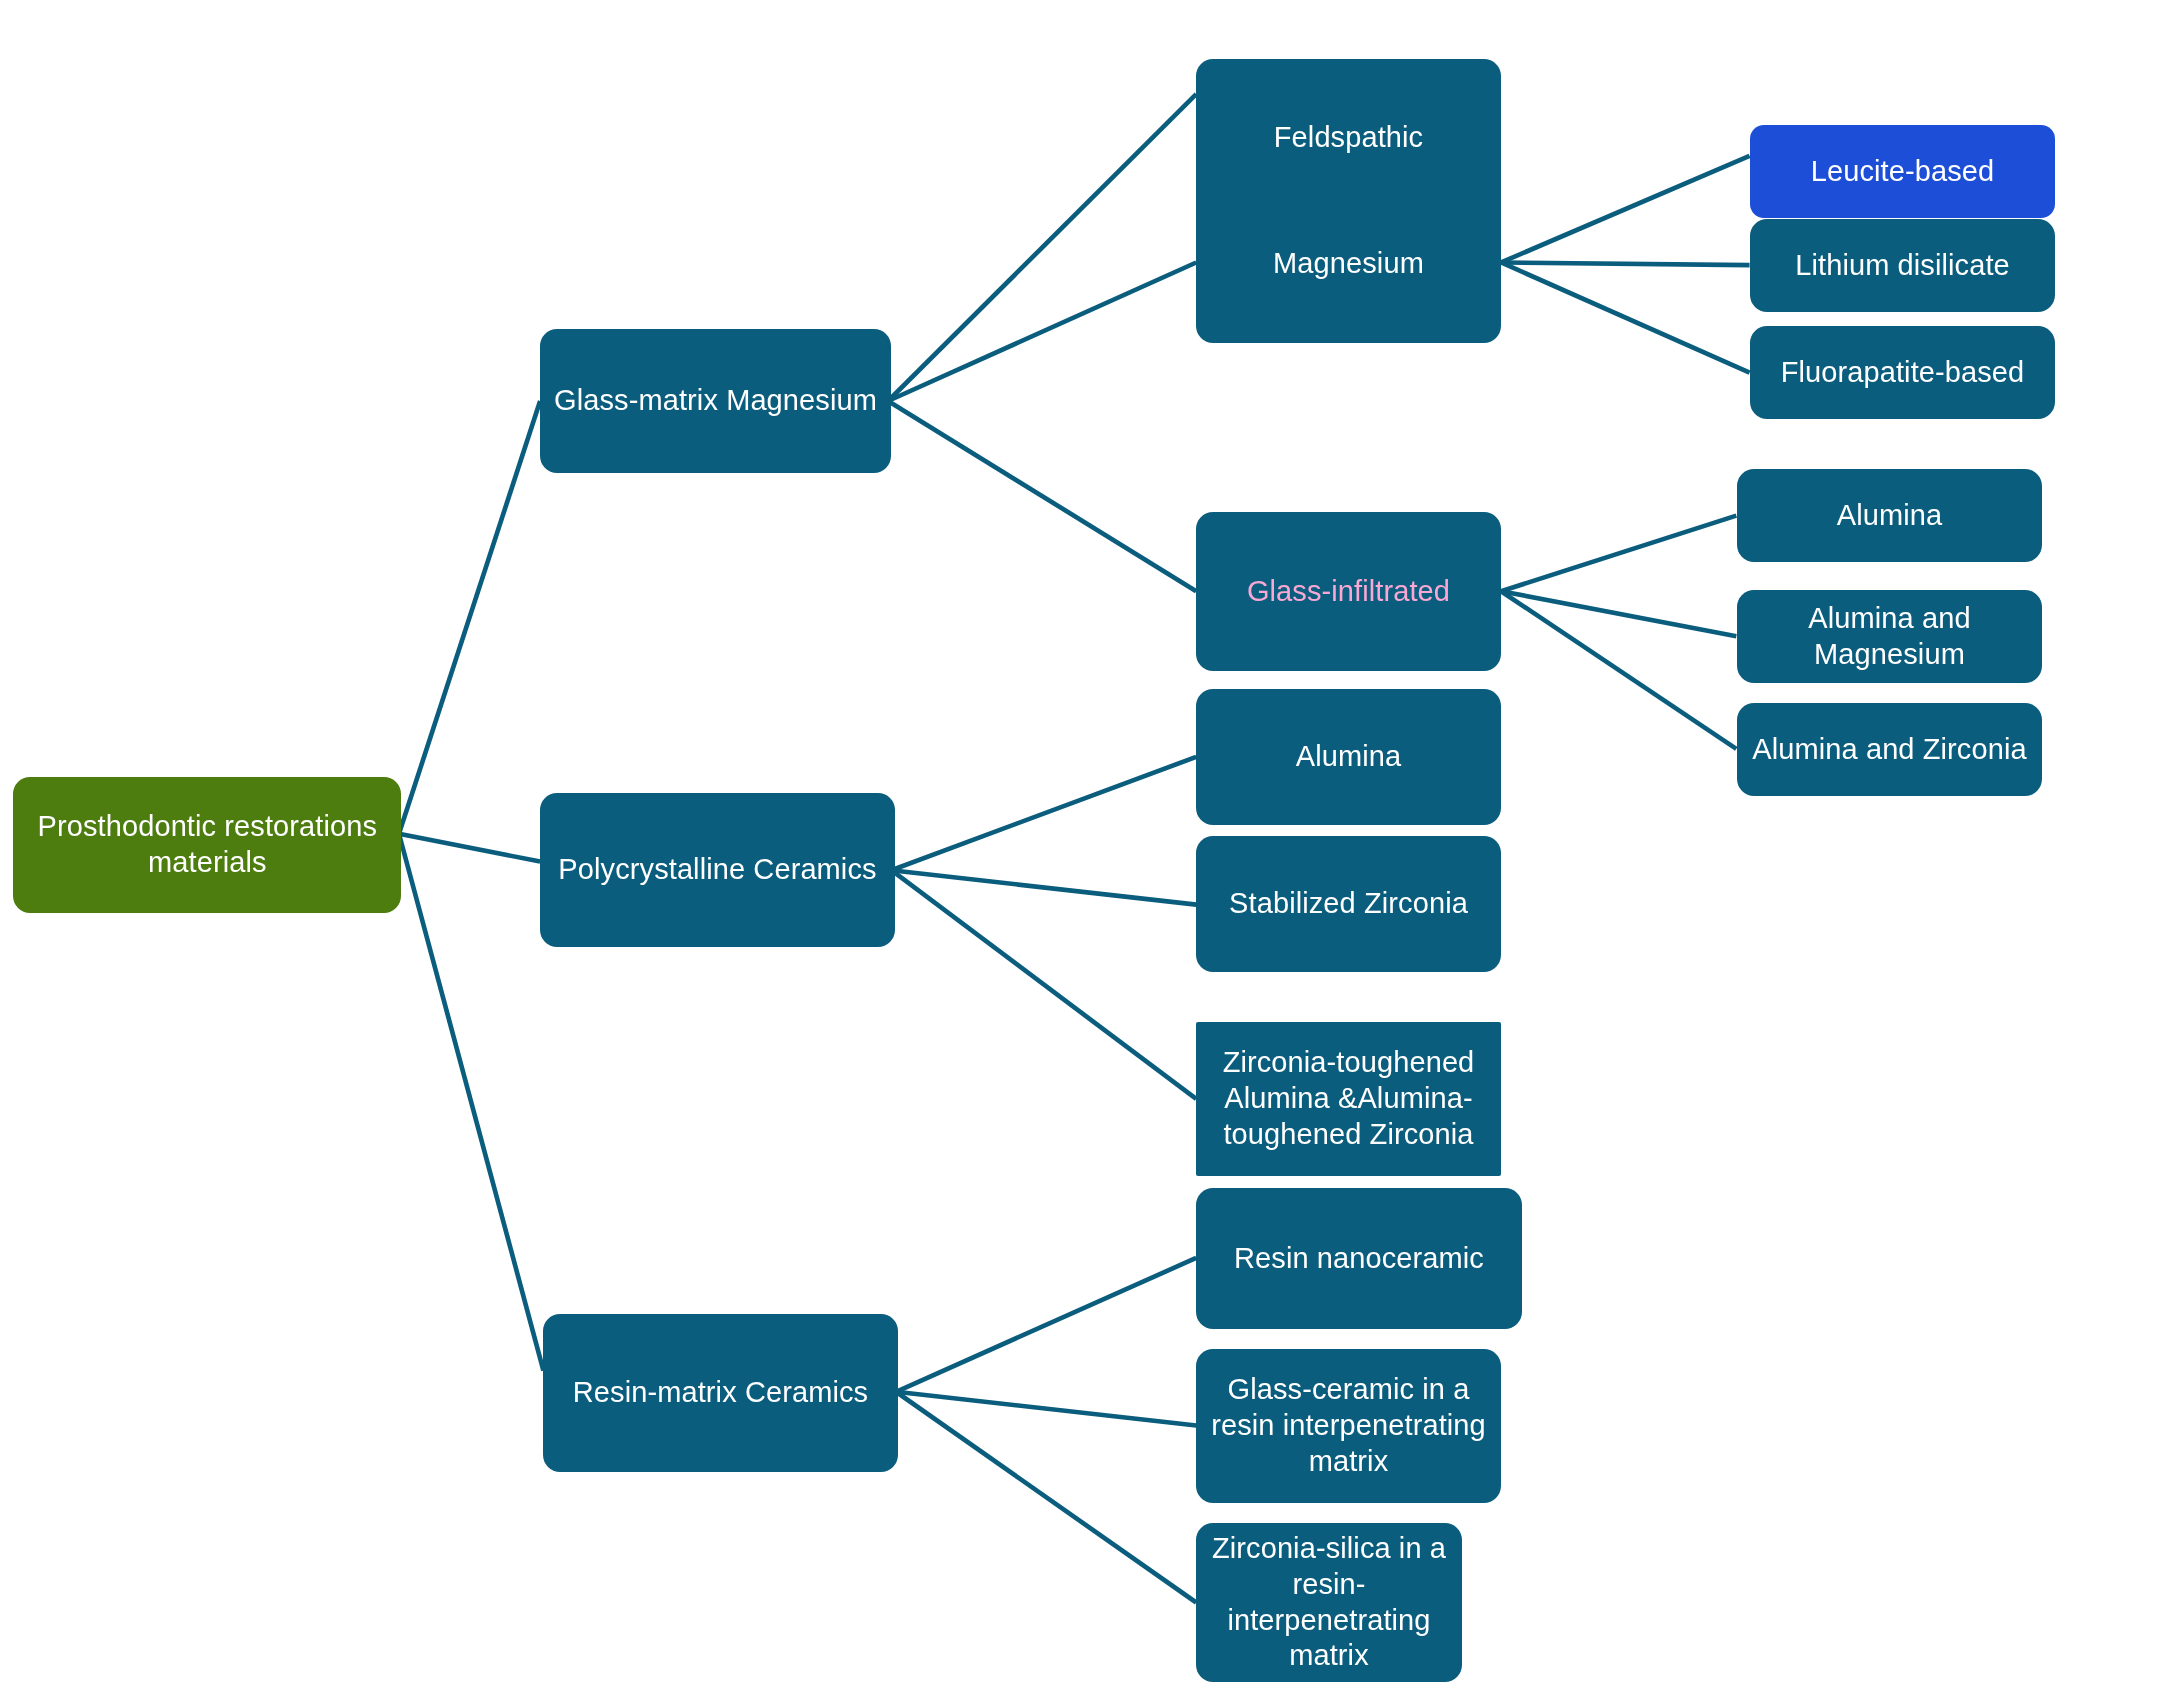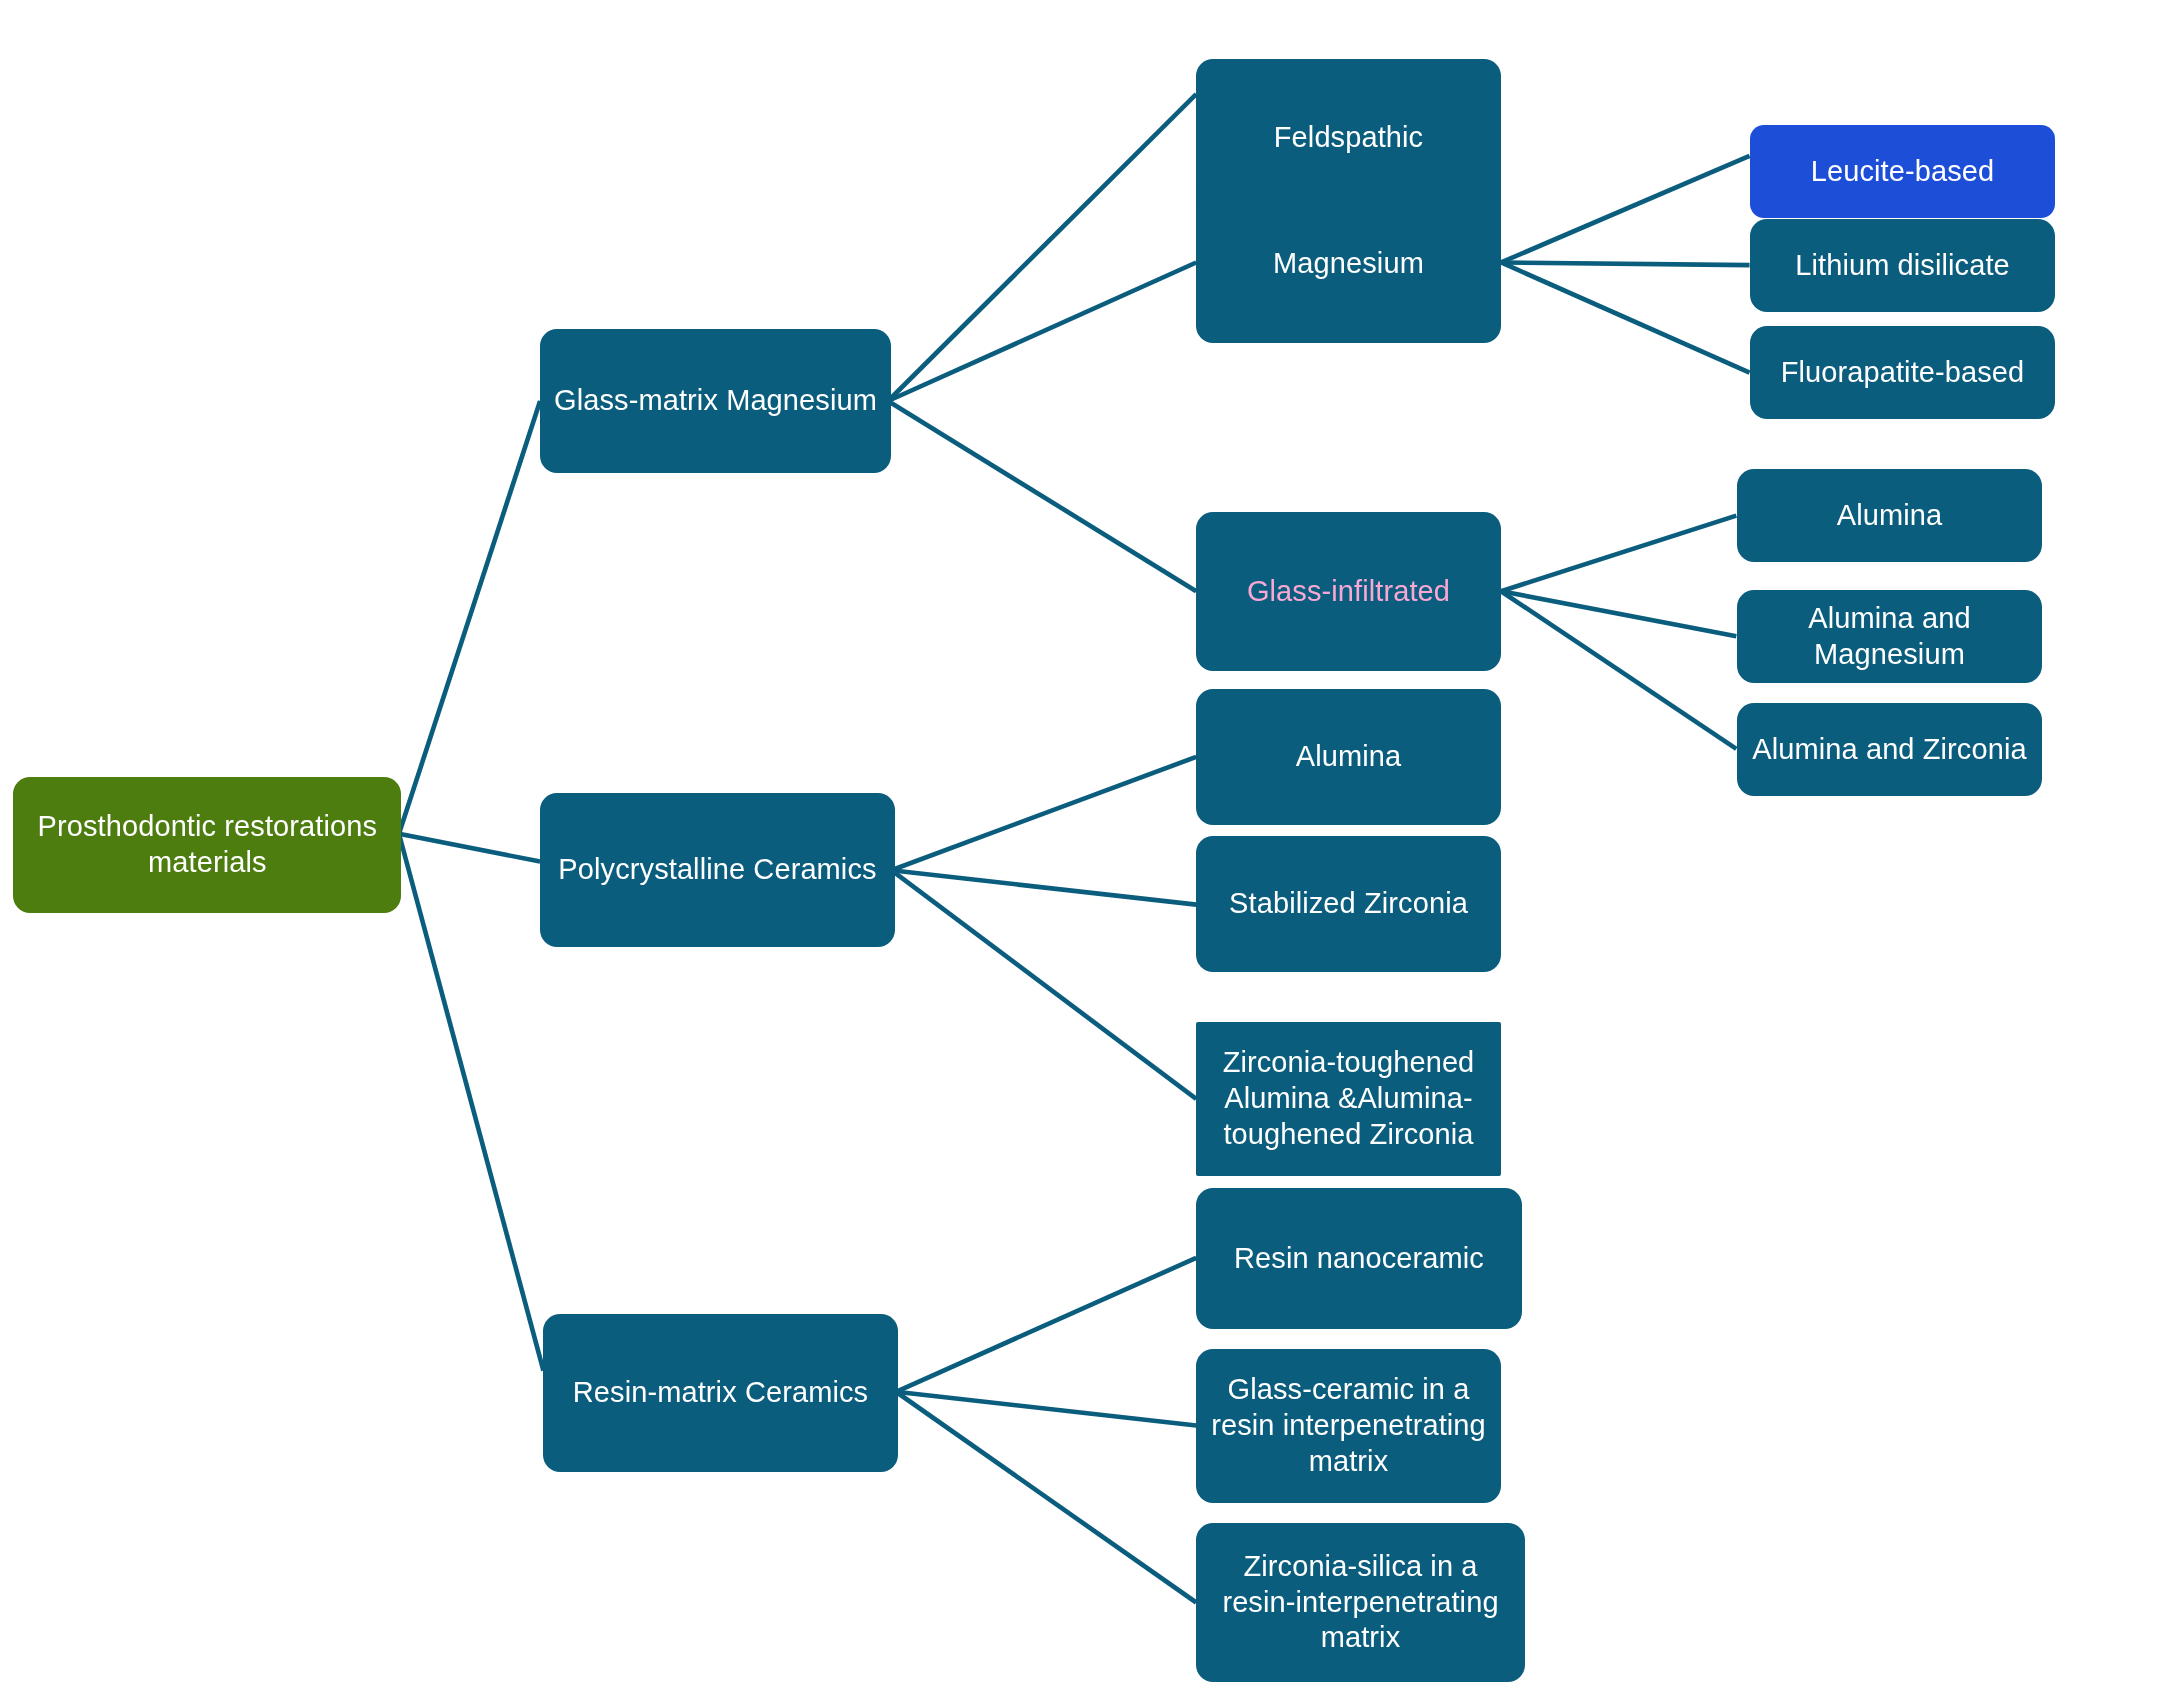--- a/index.html
+++ b/index.html
@@ -105,21 +105,21 @@
       </div>
       <div class="node lvl3" style="left: 1196px; top: 1022px; width: 305px; height: 154px; background: rgb(11, 93, 126); color: rgb(255, 255, 255); border-radius: 2px;">
         <span>Zirconia-toughened Alumina &amp;Alumina-toughened Zirconia</span>
       </div>
       <div class="node lvl3" style="left: 1196px; top: 1188px; width: 326px; height: 141px; background: rgb(11, 93, 126); color: rgb(255, 255, 255); border-radius: 17px;">
         <span>Resin nanoceramic</span>
       </div>
       <div class="node lvl3" style="left: 1196px; top: 1349px; width: 305px; height: 154px; background: rgb(11, 93, 126); color: rgb(255, 255, 255); border-radius: 17px;">
         <span>Glass-ceramic in a resin interpenetrating matrix</span>
       </div>
-      <div class="node lvl3" style="left: 1196px; top: 1523px; width: 329px; height: 159px; background: rgb(11, 93, 126); color: rgb(255, 255, 255); border-radius: 17px;">
+      <div class="node lvl3" style="left: 1196px; top: 1523px; width: 266px; height: 159px; background: rgb(11, 93, 126); color: rgb(255, 255, 255); border-radius: 17px;">
         <span>Zirconia-silica in a resin-interpenetrating matrix</span>
       </div>
       <div class="node lvl4" style="left: 1750px; top: 125px; width: 305px; height: 93px; background: #1d4ed8; color: rgb(255, 255, 255); border-radius: 14px;">
         <span>Leucite-based</span>
       </div>
       <div class="node lvl4" style="left: 1750px; top: 219px; width: 305px; height: 93px; background: rgb(11, 93, 126); color: rgb(255, 255, 255); border-radius: 17px;">
         <span>Lithium disilicate</span>
       </div>
       <div class="node lvl4" style="left: 1750px; top: 326px; width: 305px; height: 93px; background: rgb(11, 93, 126); color: rgb(255, 255, 255); border-radius: 17px;">
         <span>Fluorapatite-based</span>

